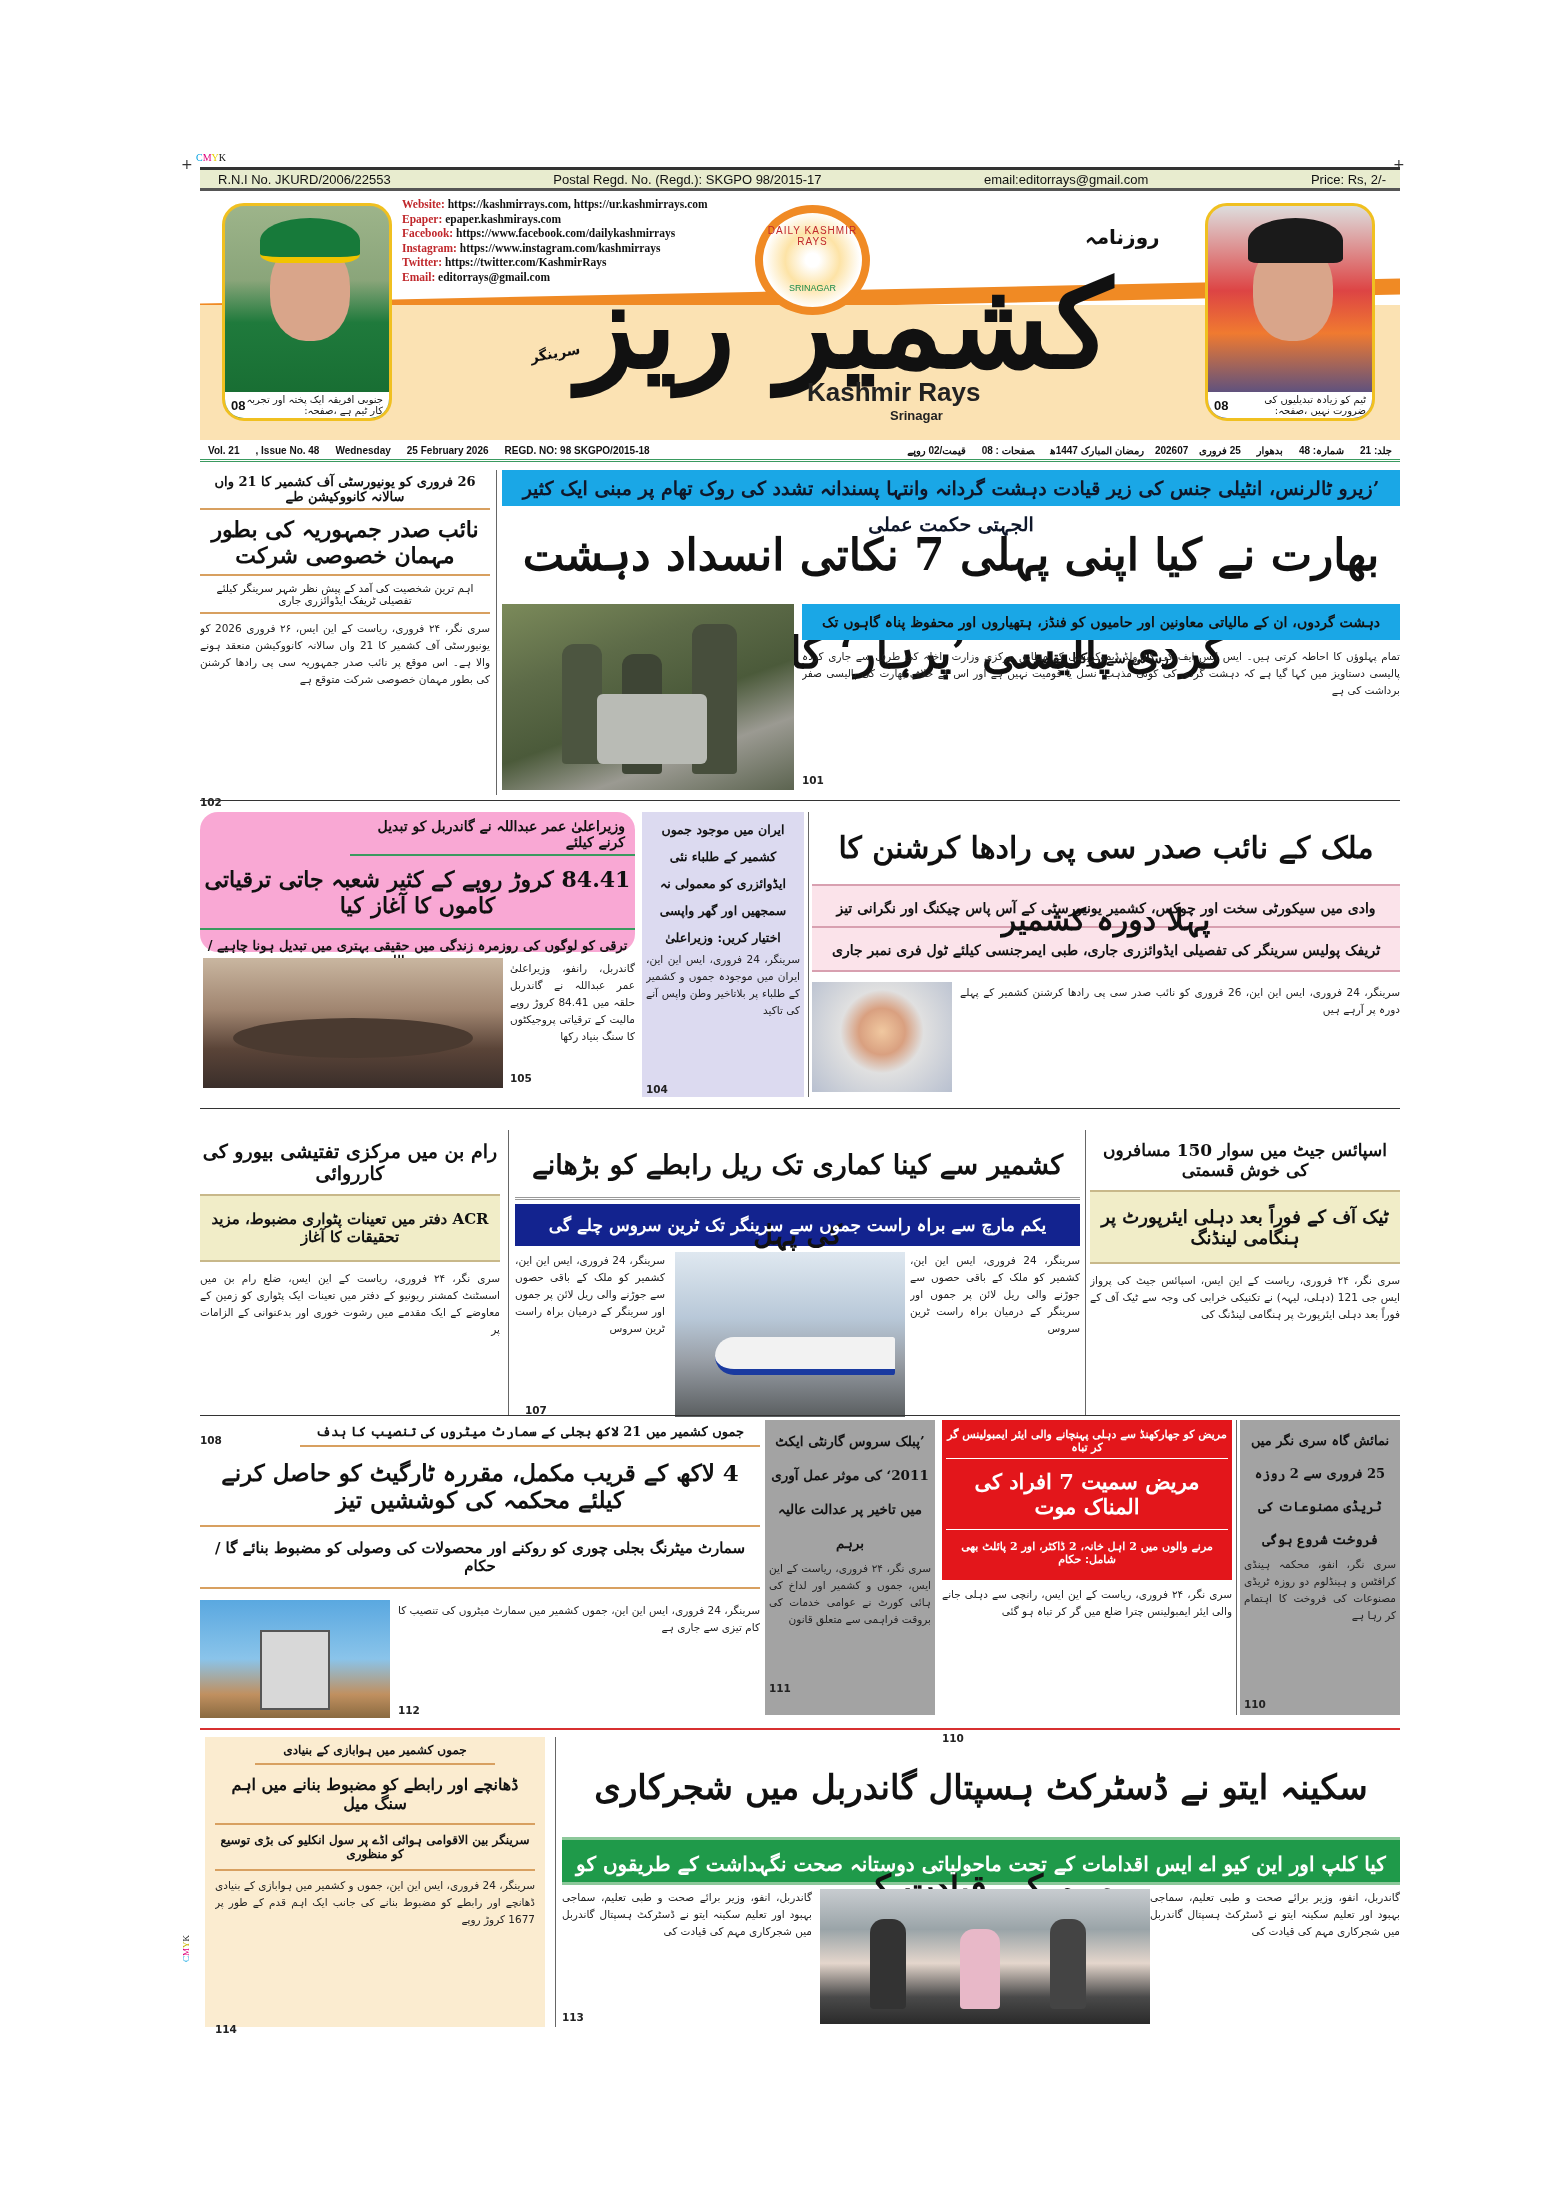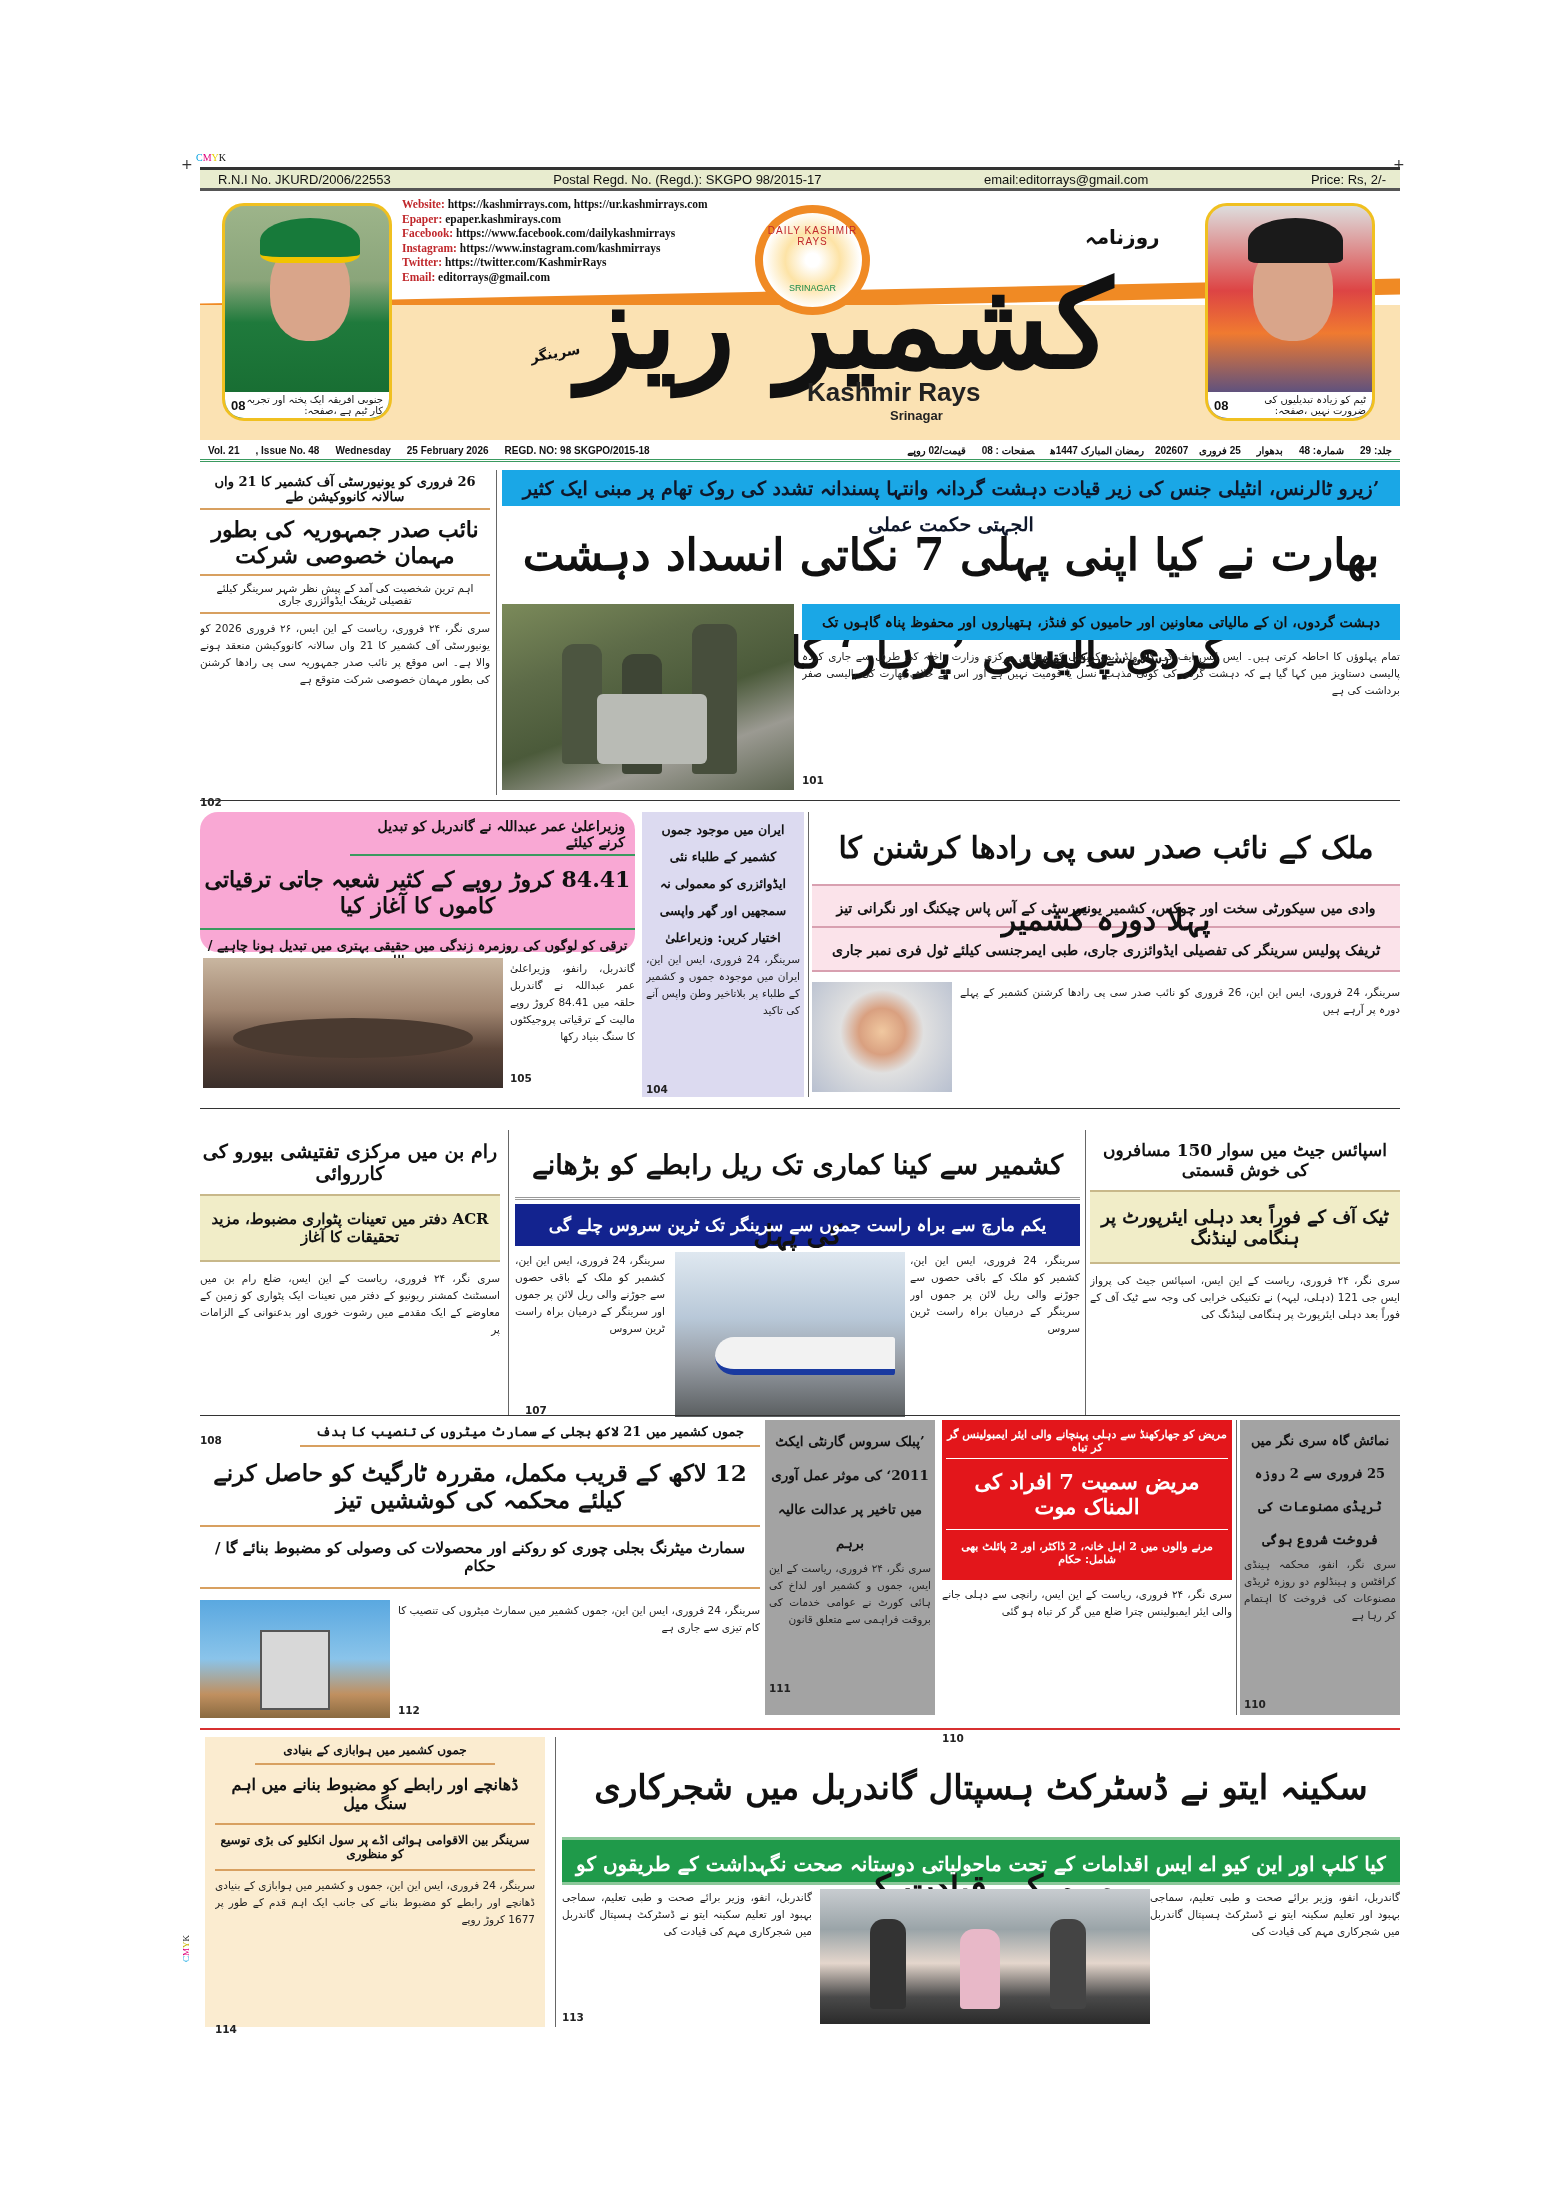--- a/index.html
+++ b/index.html
@@ -119,21 +119,21 @@
       <b>08</b>
     </div>
   </div>
 </div>
 
 <div class="dateline">
   <div class="en">
     <span>Vol. 21</span><span>, Issue No. 48</span><span>Wednesday</span><span>25 February 2026</span><span>REGD. NO: 98 SKGPO/2015-18</span>
   </div>
   <div class="ur">
-    <span>جلد: 29</span><span>شمارہ: 48</span><span>بدھوار</span><span>25 فروری 2026</span><span>07 رمضان المبارک 1447ھ</span><span>صفحات : 08</span><span>قیمت/02 روپے</span>
+    <span>جلد: 21</span><span>شمارہ: 48</span><span>بدھوار</span><span>25 فروری 2026</span><span>07 رمضان المبارک 1447ھ</span><span>صفحات : 08</span><span>قیمت/02 روپے</span>
   </div>
 </div>
 
 <div class="box" style="left:200px;top:470px;width:290px;">
   <div class="urdu hl rule" style="font-size:13px;padding:4px 0;">26 فروری کو یونیورسٹی آف کشمیر کا 21 واں سالانہ کانووکیشن طے</div>
   <div class="urdu hl rule" style="font-size:22px;padding:6px 0;">نائب صدر جمہوریہ کی بطور مہمان خصوصی شرکت</div>
   <div class="urdu rule" style="font-size:10.5px;padding:6px 0;">اہم ترین شخصیت کی آمد کے پیش نظر شہر سرینگر کیلئے تفصیلی ٹریفک ایڈوائزری جاری</div>
   <div class="col-text" style="padding-top:6px;height:180px;overflow:hidden;">سری نگر، ۲۴ فروری، ریاست کے این ایس، ۲۶ فروری 2026 کو یونیورسٹی آف کشمیر کا 21 واں سالانہ کانووکیشن منعقد ہونے والا ہے۔ اس موقع پر نائب صدر جمہوریہ سی پی رادھا کرشنن کی بطور مہمان خصوصی شرکت متوقع ہے</div>
   <div class="col-text" style="text-align:left;font-weight:bold;">102</div>
 </div>
@@ -211,21 +211,21 @@
   <div class="urdu hl" style="font-size:17px;padding:10px 0;">اسپائس جیٹ میں سوار 150 مسافروں کی خوش قسمتی</div>
   <div class="urdu hl beige" style="font-size:18px;padding:14px 0;border-top:2px solid #c8b88a;border-bottom:2px solid #c8b88a;">ٹیک آف کے فوراً بعد دہلی ایئرپورٹ پر ہنگامی لینڈنگ</div>
   <div class="col-text" style="padding-top:8px;height:170px;overflow:hidden;">سری نگر، ۲۴ فروری، ریاست کے این ایس، اسپائس جیٹ کی پرواز ایس جی 121 (دہلی، لیہہ) نے تکنیکی خرابی کی وجہ سے ٹیک آف کے فوراً بعد دہلی ایئرپورٹ پر ہنگامی لینڈنگ کی</div>
   <div class="col-text" style="font-weight:bold;text-align:left;">106</div>
 </div>
 
 <div class="hline" style="left:200px;top:1415px;width:1200px;background:#333;height:1px;"></div>
 
 <div class="box" style="left:200px;top:1420px;width:560px;">
   <div class="urdu hl" style="font-size:13px;padding:4px 0 6px;border-bottom:2px solid #d8a060;margin-left:100px;">جموں کشمیر میں 21 لاکھ بجلی کے سمارٹ میٹروں کی تنصیب کا ہدف</div>
-  <div class="urdu hl" style="font-size:23px;padding:12px 0;border-bottom:2px solid #d8a060;">12 لاکھ کے قریب مکمل، مقررہ ٹارگیٹ کو حاصل کرنے کیلئے محکمہ کی کوششیں تیز</div>
+  <div class="urdu hl" style="font-size:23px;padding:12px 0;border-bottom:2px solid #d8a060;">4 لاکھ کے قریب مکمل، مقررہ ٹارگیٹ کو حاصل کرنے کیلئے محکمہ کی کوششیں تیز</div>
   <div class="urdu hl" style="font-size:15px;padding:12px 0;border-bottom:2px solid #d8a060;">سمارٹ میٹرنگ بجلی چوری کو روکنے اور محصولات کی وصولی کو مضبوط بنائے گا / حکام</div>
   <div class="img" style="left:0;top:180px;width:190px;height:118px;background:linear-gradient(180deg,#5aa8e0 0%,#8ac4ea 50%,#c09060 80%,#8a6a40 100%);">
     <div style="position:absolute;left:60px;top:30px;width:70px;height:80px;background:#d8d8d8;border:2px solid #555;"></div>
   </div>
   <div class="col-text" style="position:absolute;left:198px;top:182px;width:362px;height:100px;overflow:hidden;">سرینگر، 24 فروری، ایس این این، جموں کشمیر میں سمارٹ میٹروں کی تنصیب کا کام تیزی سے جاری ہے</div>
   <div class="col-text" style="position:absolute;left:198px;top:282px;font-weight:bold;">112</div>
 </div>
 
 <div class="box lightblue" style="left:765px;top:1420px;width:170px;height:295px;padding:4px;">
   <div class="urdu hl" style="font-size:13.5px;line-height:34px;">’پبلک سروس گارنٹی ایکٹ 2011‘ کی موثر عمل آوری میں تاخیر پر عدالت عالیہ برہم</div>

